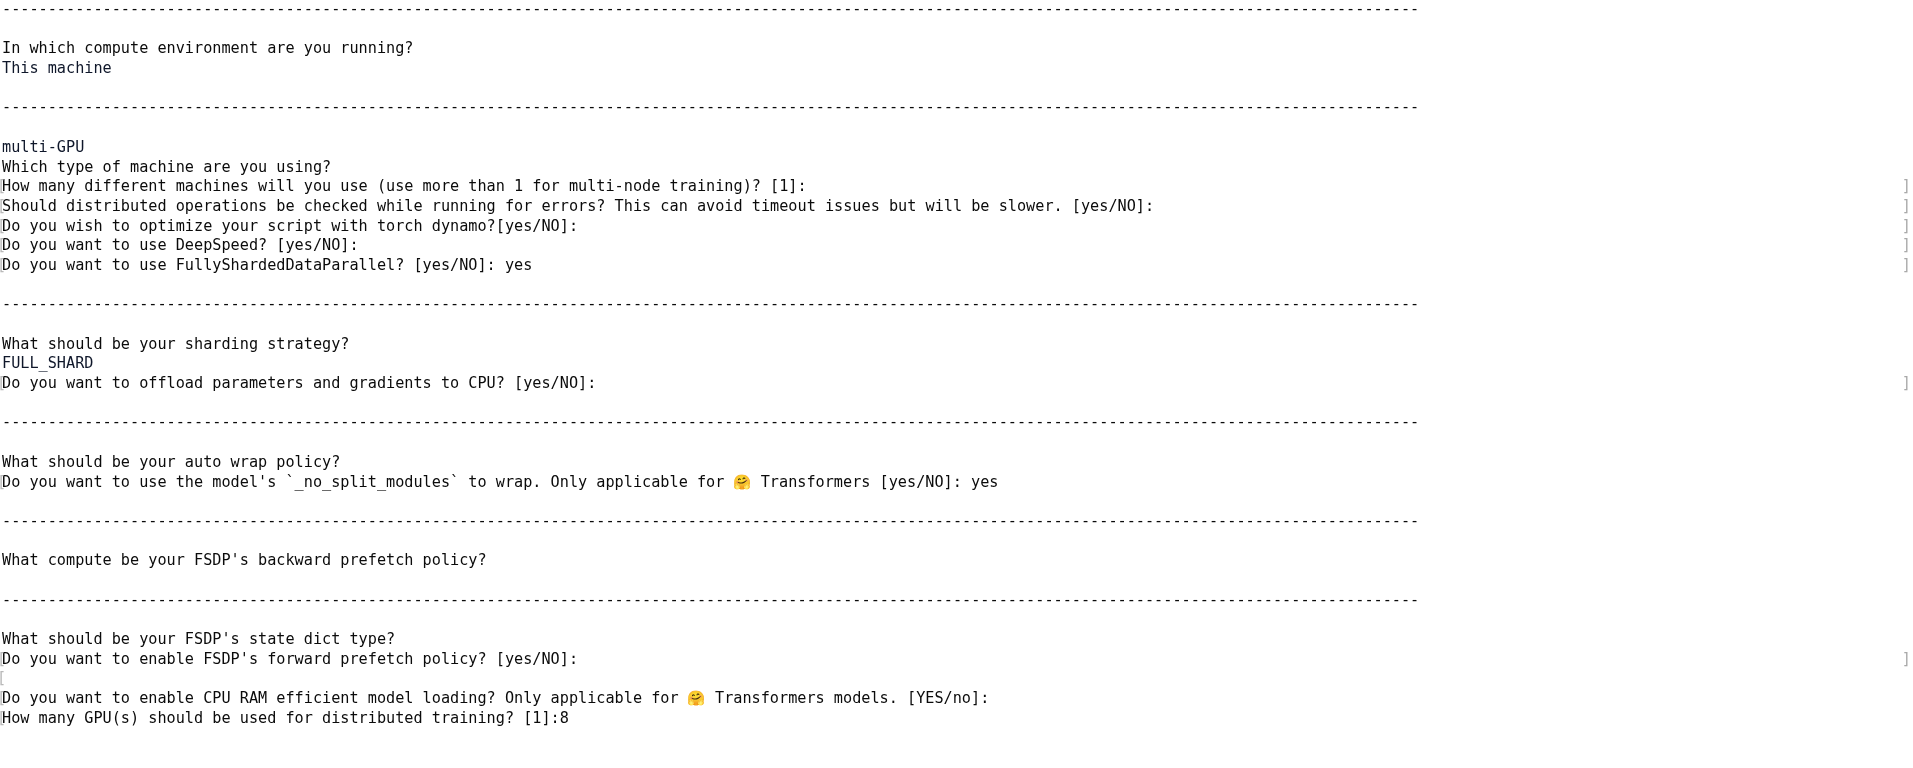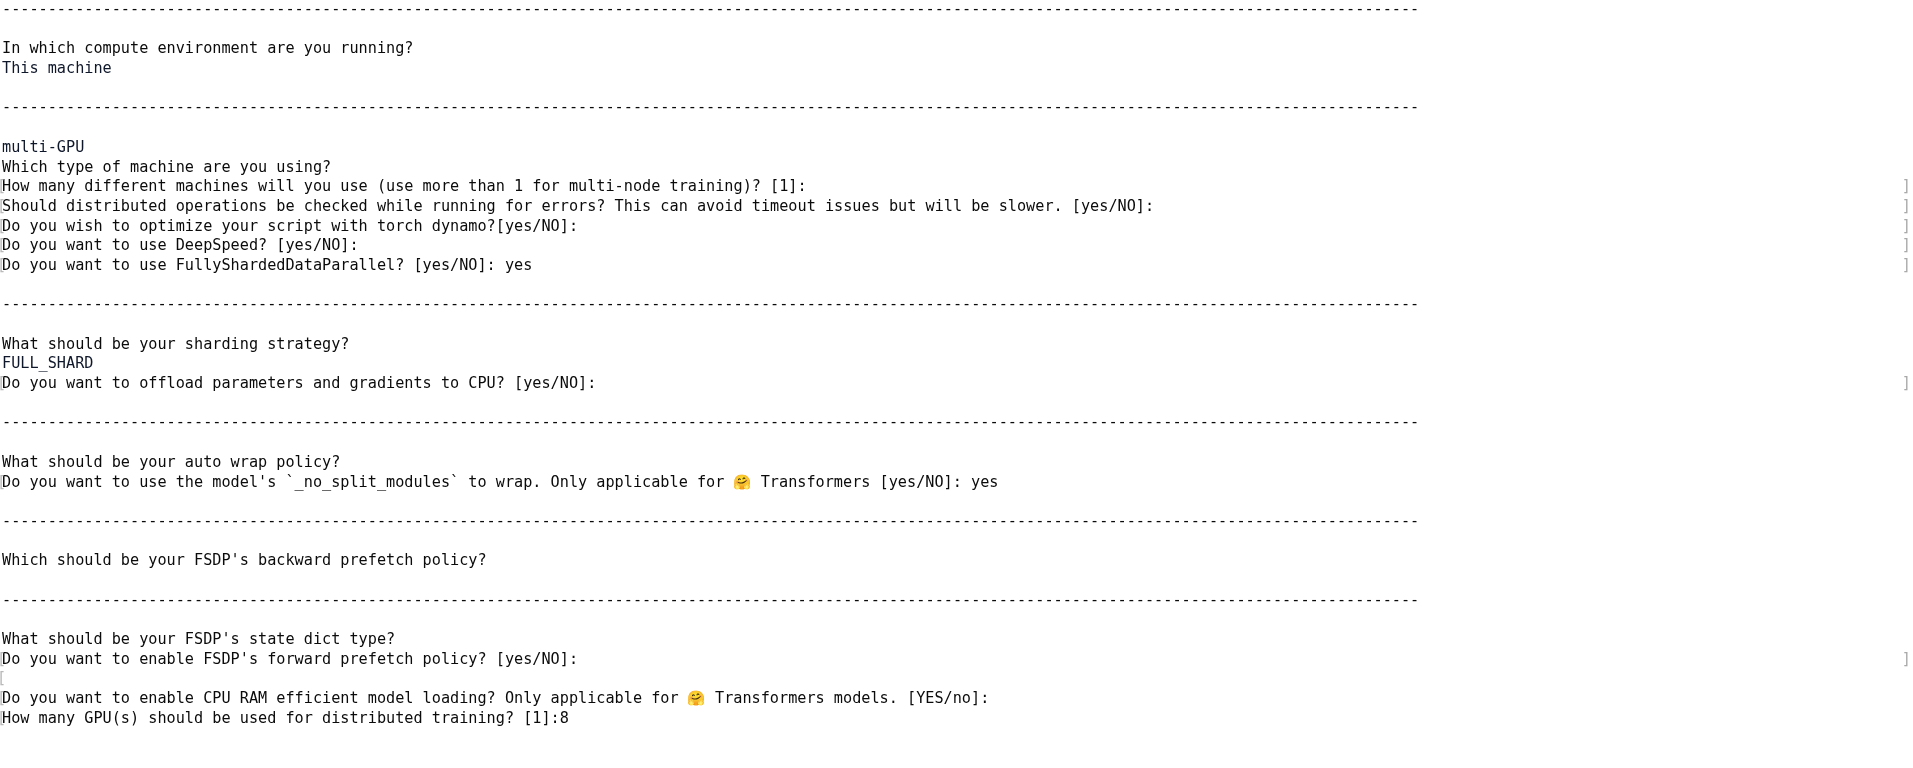--- a/index.html
+++ b/index.html
@@ -99,21 +99,21 @@
     <div class="line green">FULL_SHARD</div>
     <div class="line prompt"><span class="edge-left">[</span><span>Do you want to offload parameters and gradients to CPU? [yes/NO]:</span><span class="edge-right">]</span></div>
     <div class="line blank">&nbsp;</div>
     <div class="line sep"><span class="sep-rule">-----------------------------------------------------------------------------------------------------------------------------------------------------------</span></div>
     <div class="line blank">&nbsp;</div>
     <div class="line">What should be your auto wrap policy?</div>
     <div class="line prompt"><span class="edge-left">[</span><span>Do you want to use the model's `_no_split_modules` to wrap. Only applicable for </span><span class="emoji">🤗</span><span> Transformers [yes/NO]: yes</span></div>
     <div class="line blank">&nbsp;</div>
     <div class="line sep"><span class="sep-rule">-----------------------------------------------------------------------------------------------------------------------------------------------------------</span></div>
     <div class="line blank">&nbsp;</div>
-    <div class="line">Which should be your FSDP's backward prefetch policy?</div>
+    <div class="line">What compute be your FSDP's backward prefetch policy?</div>
     <div class="line blank">&nbsp;</div>
     <div class="line sep"><span class="sep-rule">-----------------------------------------------------------------------------------------------------------------------------------------------------------</span></div>
     <div class="line blank">&nbsp;</div>
     <div class="line">What should be your FSDP's state dict type?</div>
     <div class="line prompt"><span class="edge-left">[</span><span>Do you want to enable FSDP's forward prefetch policy? [yes/NO]:</span><span class="edge-right">]</span></div>
     <div class="line prompt"><span class="edge-left">[</span></div>
     <div class="line prompt"><span class="edge-left">[</span><span>Do you want to enable CPU RAM efficient model loading? Only applicable for </span><span class="emoji">🤗</span><span> Transformers models. [YES/no]:</span></div>
     <div class="line prompt"><span class="edge-left">[</span><span>How many GPU(s) should be used for distributed training? [1]:8</span></div>
   </div>
 

